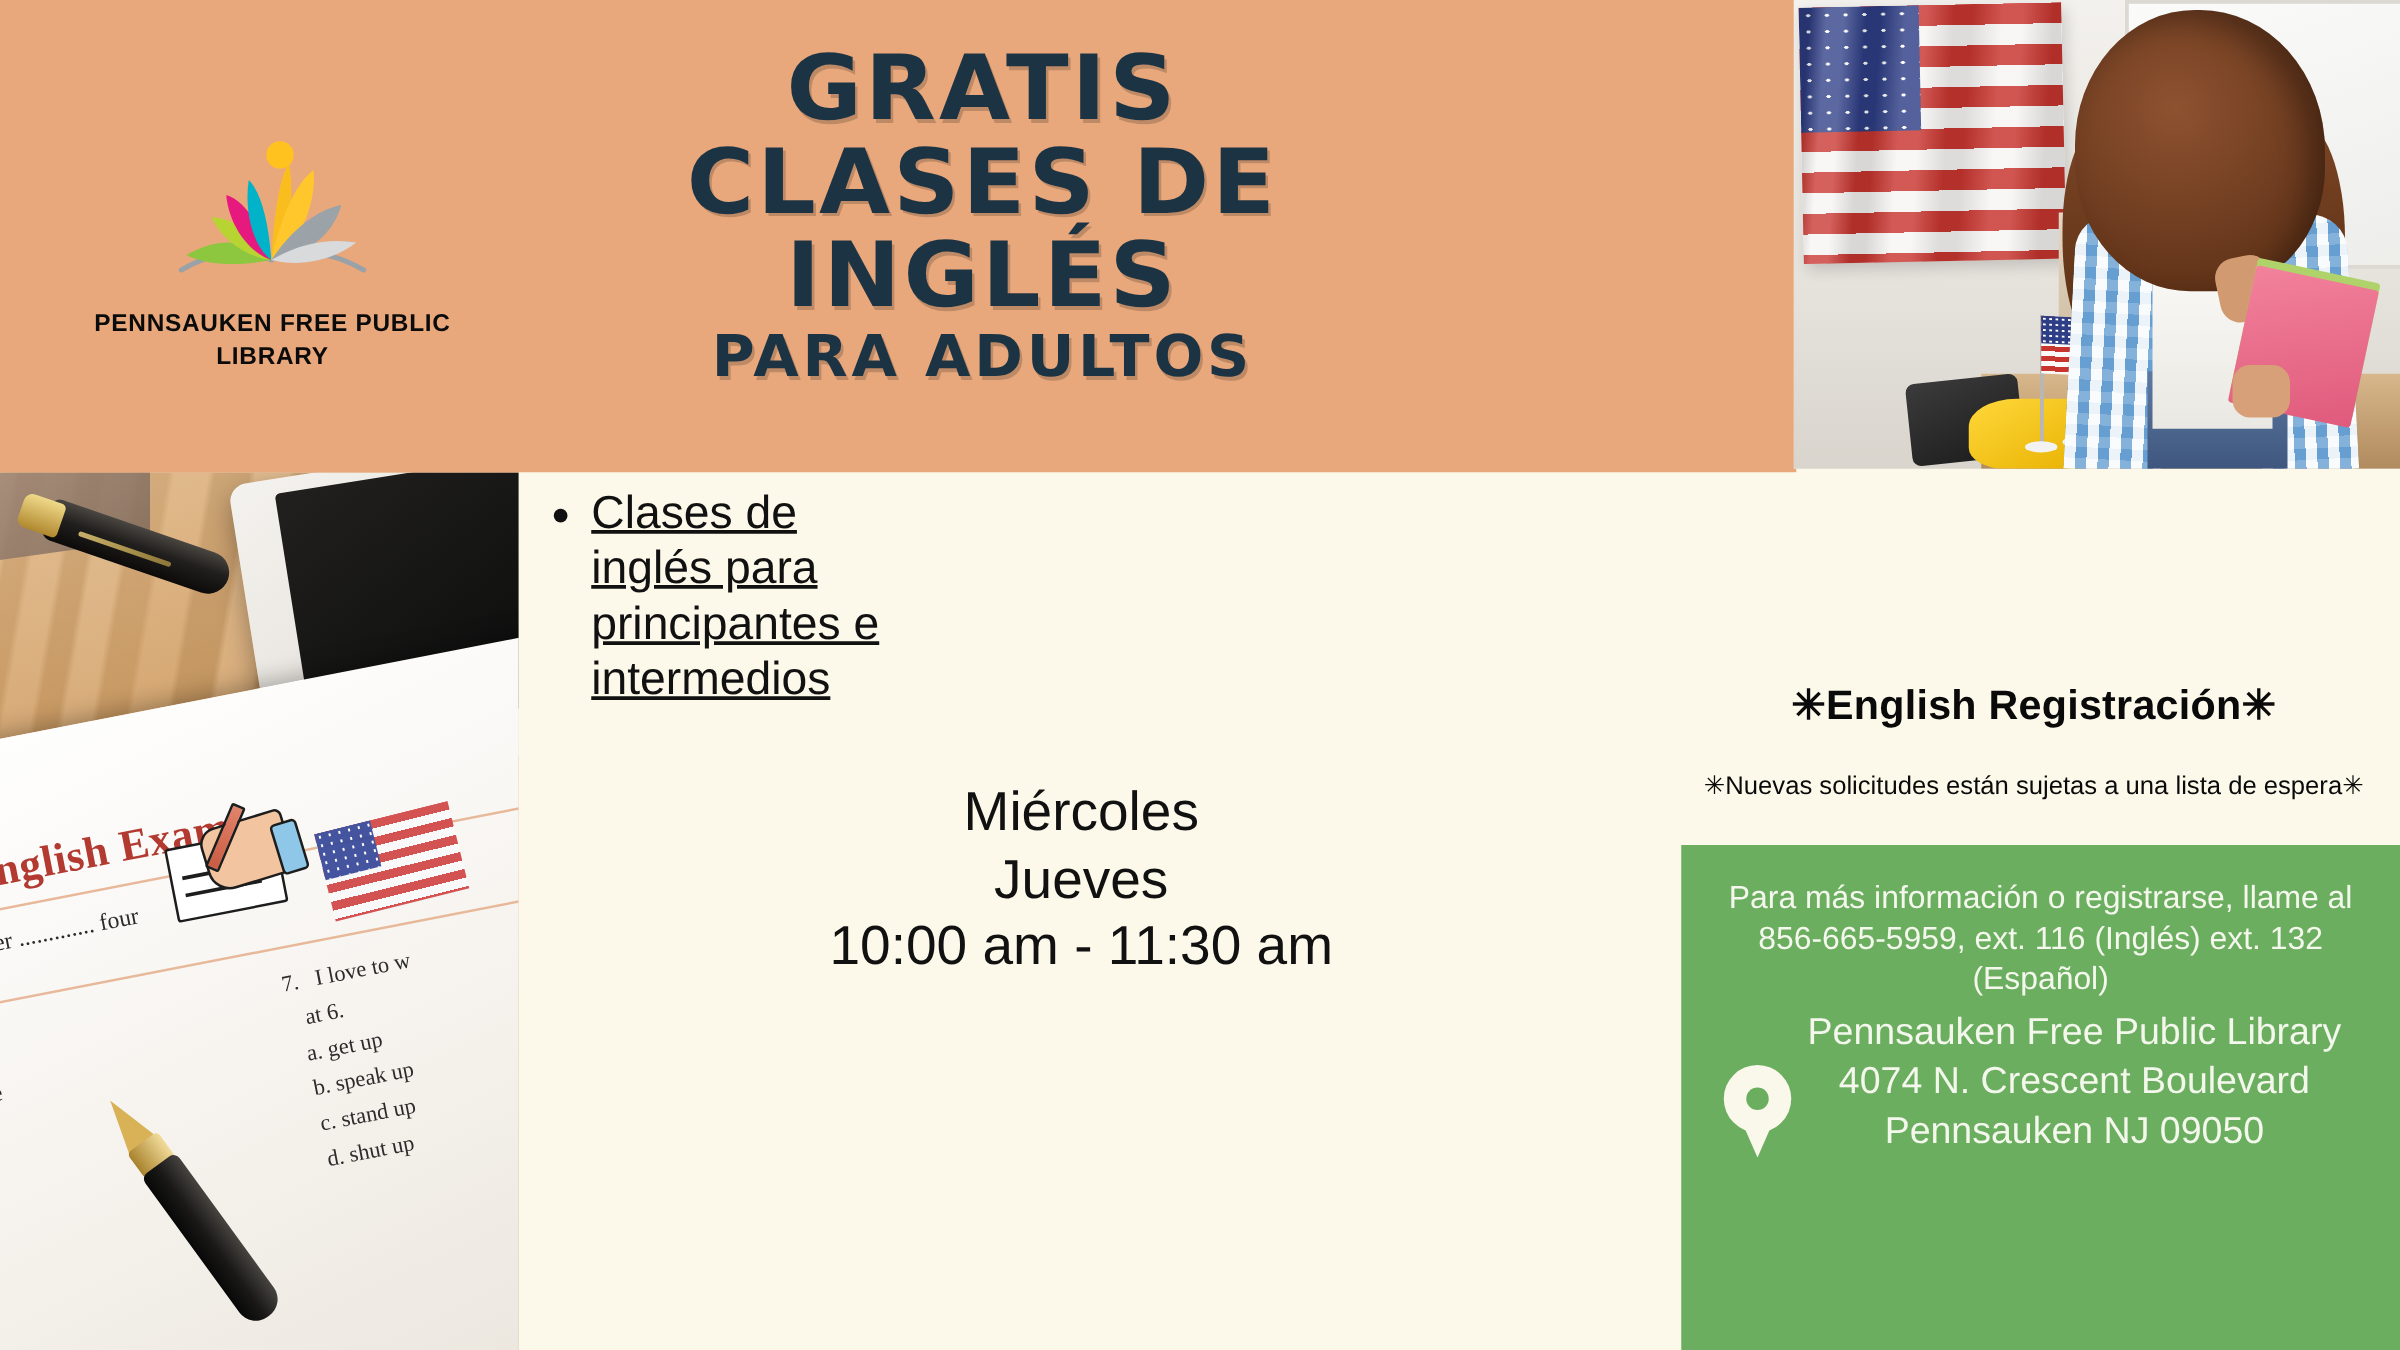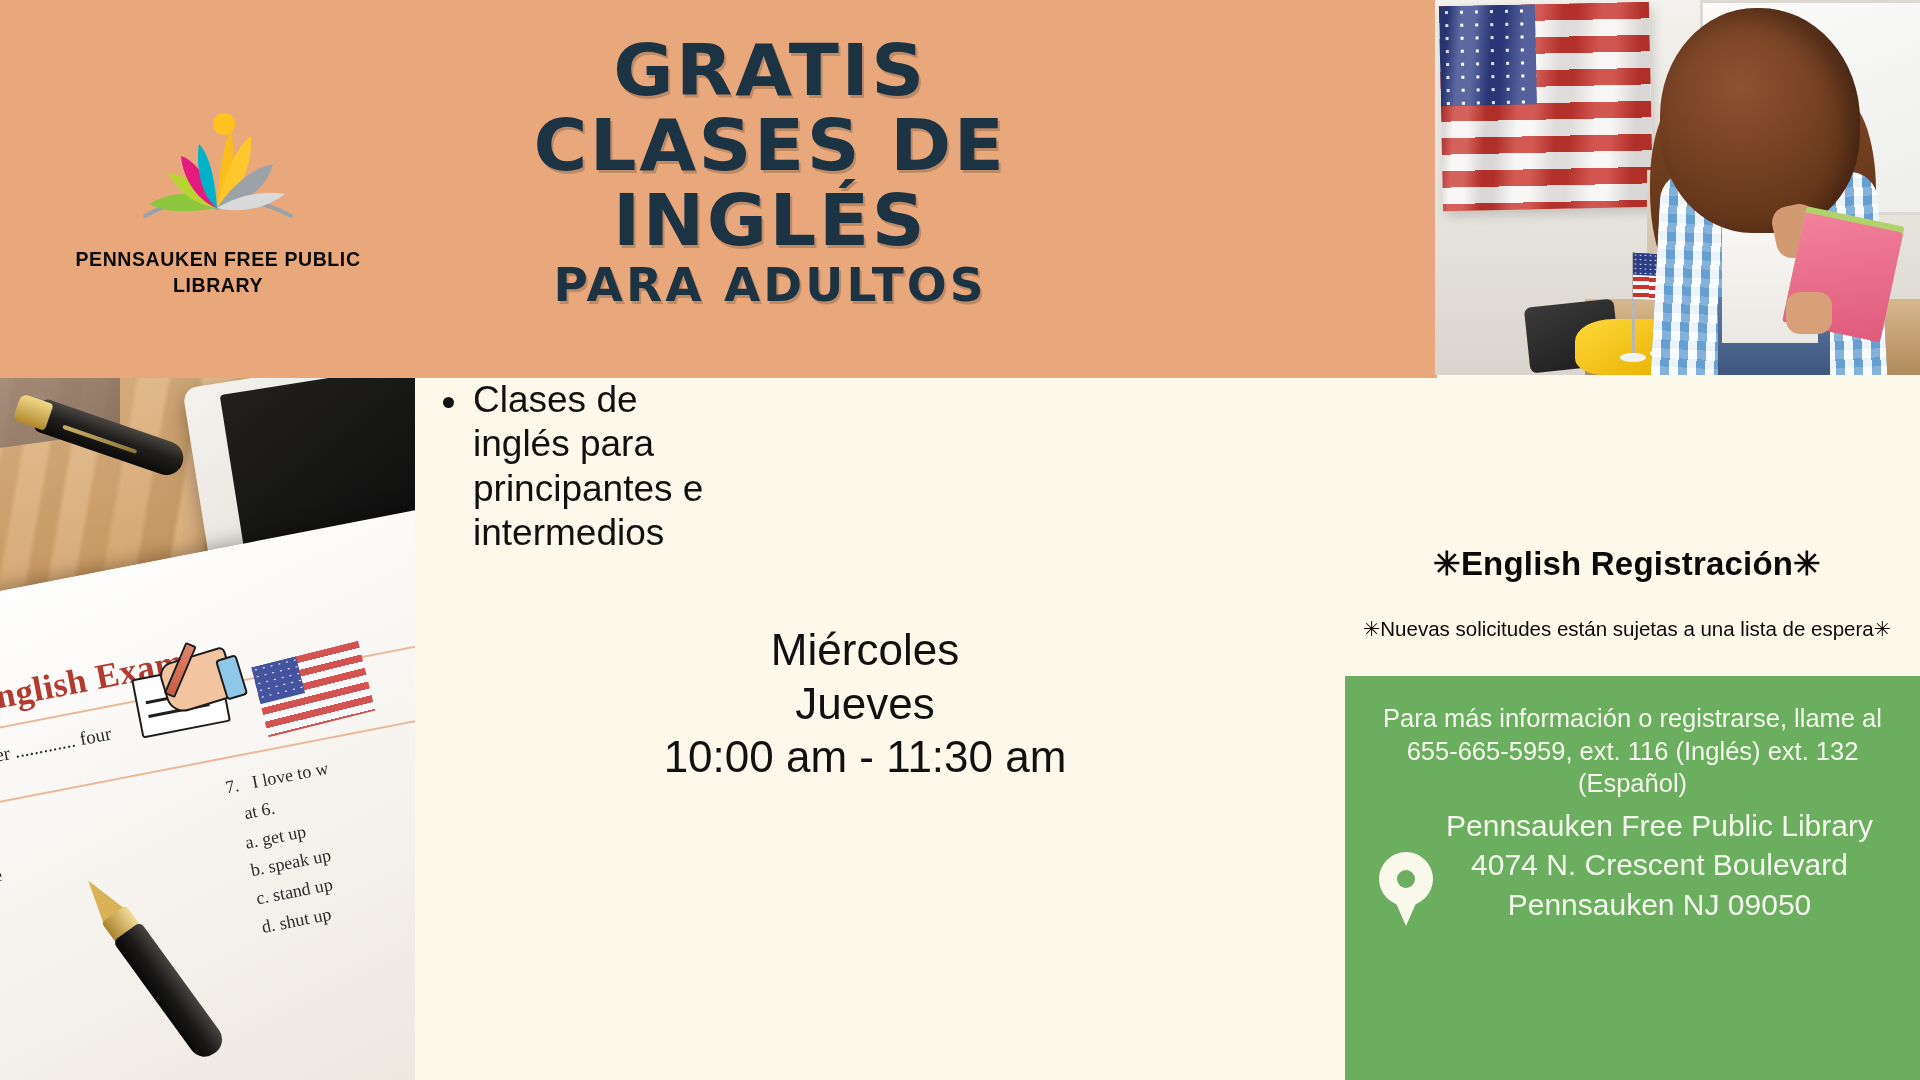--- a/index.html
+++ b/index.html
@@ -144,21 +144,21 @@
   #logo-block{
     position:absolute; left:58px; top:112px; width:320px; text-align:center;
   }
   #logo-mark{ width:170px; height:120px; margin:0 auto; position:relative; }
   #logo-name{
     margin-top:14px; font-weight:700; font-size:19.5px; color:#0B0B0B;
     letter-spacing:.6px; line-height:1.35;
   }
 
   #title-block{
-    position:absolute; left:420px; top:36px; width:700px; text-align:center;
+    position:absolute; left:436px; top:36px; width:700px; text-align:center;
     color:#1C3344;
   }
   .t-line{
     font-weight:900; letter-spacing:2.5px; line-height:.96;
     font-family:"DejaVu Sans", sans-serif;
     text-shadow:2px 3px 0 rgba(0,0,0,.18);
     transform:scaleX(1.02);
   }
   .t1{ font-size:72px; }
   .t2{ font-size:72px; margin-top:6px; }
@@ -322,21 +322,21 @@
     background:#FDF9EA;
   }
   #bullets{
     position:absolute; left:0; top:0; width:905px; padding-left:12px;
     display:flex; gap:28px;
   }
   .bullet-col{ width:310px; }
   .bullet-col ul{ list-style:none; }
   .bullet-col li{
     position:relative; padding-left:46px; font-size:37px; color:#111;
-    line-height:1.20; 
+    line-height:1.20; margin-top:10px;text-decoration:underline;
   }
   .bullet-col li:before{
     content:""; position:absolute; left:16px; top:19px;
     width:11px; height:11px; border-radius:50%; background:#111;
   }
   #schedule{
     position:absolute; left:0; top:245px; width:900px; text-align:center;
     font-size:44px; color:#111; line-height:1.22;
   }
 
@@ -517,21 +517,21 @@
     <div>Jueves</div>
     <div>10:00 am - 11:30 am</div>
   </div>
 
   <div id="reg-note">
     <div id="reg-title">✳English Registración✳</div>
     <div id="reg-sub">✳Nuevas solicitudes están sujetas a una lista de espera✳</div>
   </div>
 
   <div id="contact-box">
-    <div id="contact-phone">Para más información o registrarse, llame al 655-665-5959, ext. 116 (Inglés) ext. 132 (Español)</div>
+    <div id="contact-phone">Para más información o registrarse, llame al 856-665-5959, ext. 116 (Inglés) ext. 132 (Español)</div>
     <div id="pin-icon">
       <div class="head"></div>
       <div class="tip"></div>
       <div class="hole"></div>
     </div>
     <div id="contact-addr">
       <div>Pennsauken Free Public Library</div>
       <div>4074 N. Crescent Boulevard</div>
       <div>Pennsauken NJ 09050</div>
     </div>

